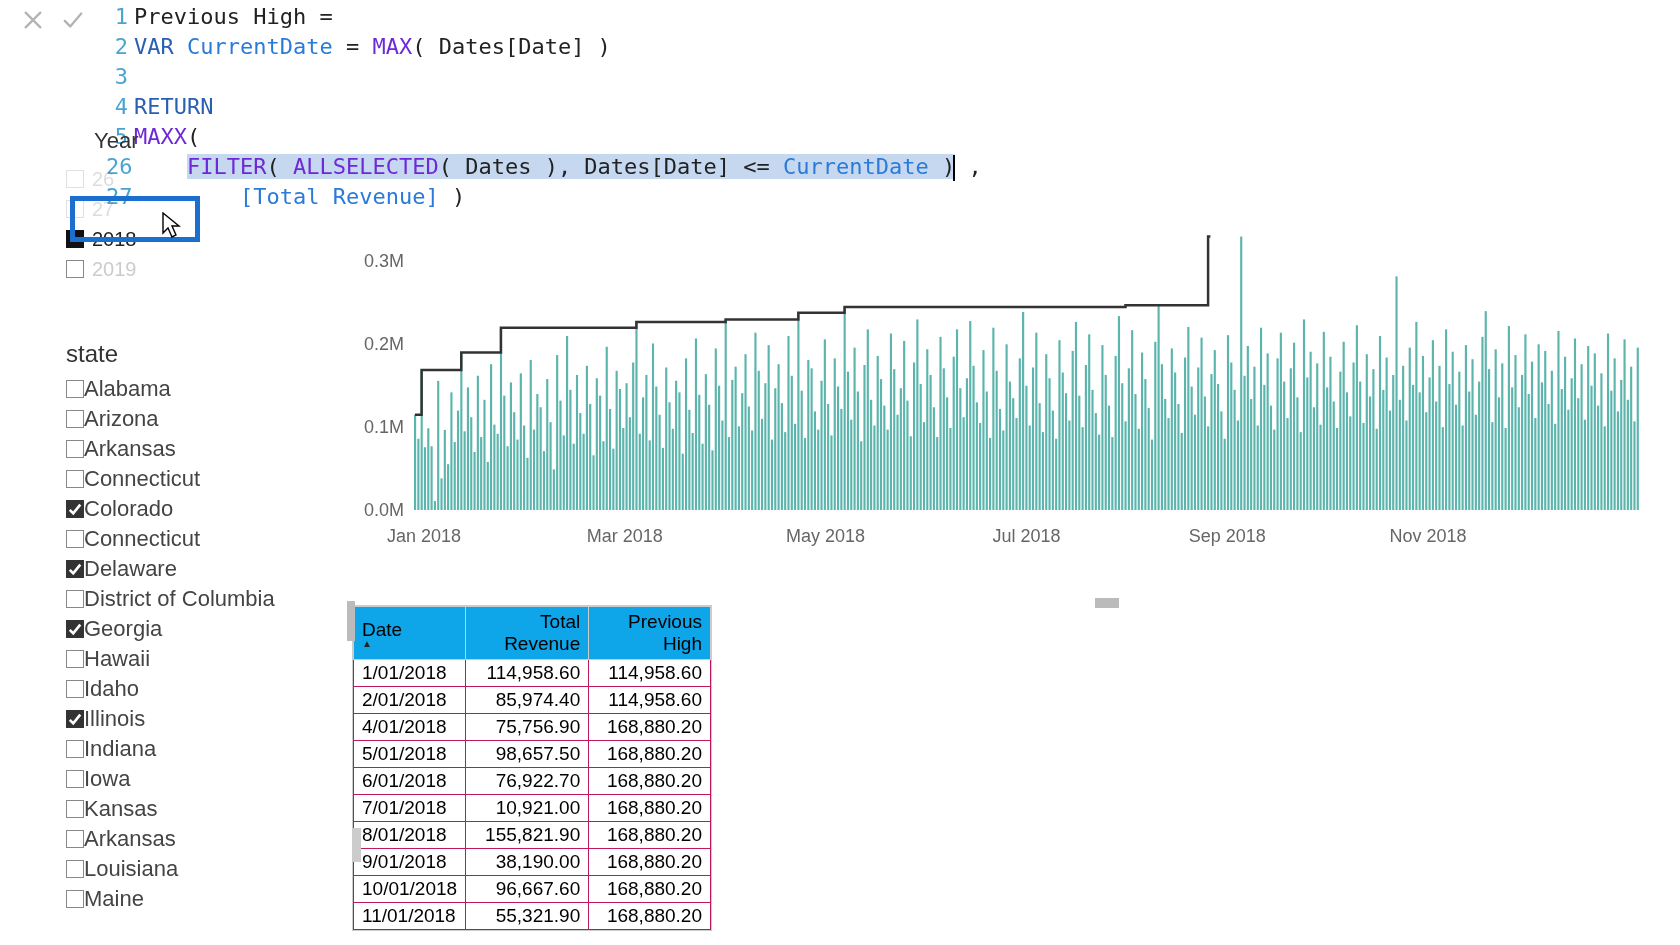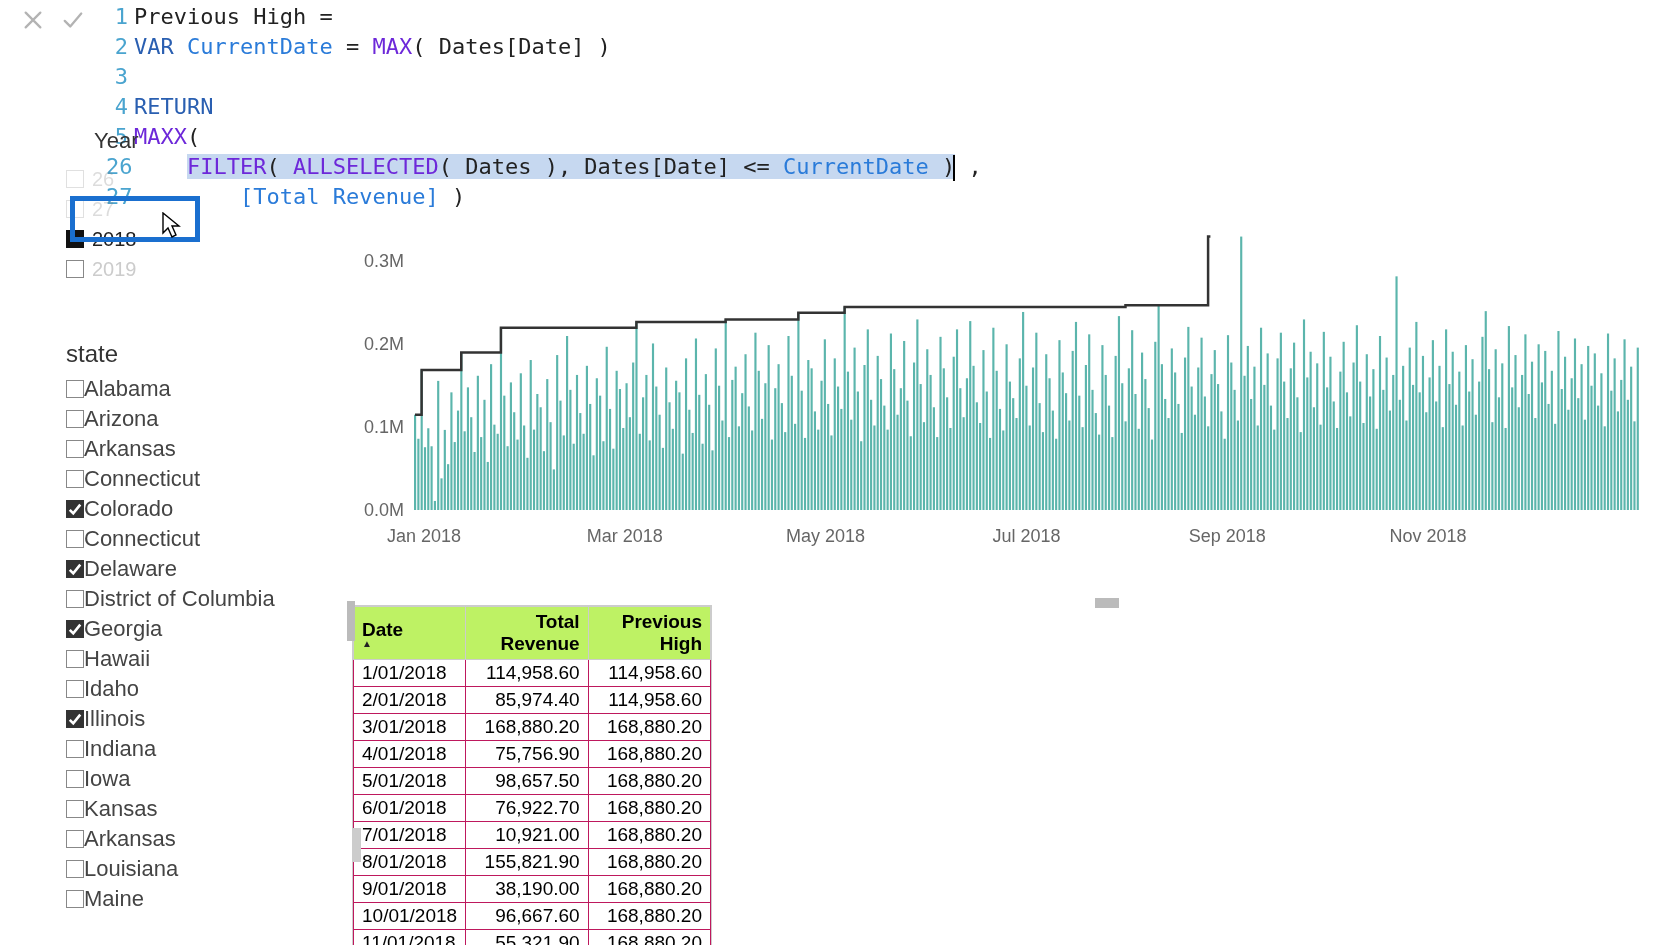--- a/index.html
+++ b/index.html
@@ -42,21 +42,21 @@
   
   .chart{ position:absolute; top:210px; left:350px; width:1300px; height:340px;}
   .chart svg{ width:100%; height:100%;}
   .bar{ fill:#5bb5ac;}
   .stepline{ stroke:#333; stroke-width:2.5; fill:none;}
 
   
   .table-wrap{ position:absolute; top:605px; left:352px; width:360px; border:1px solid #ccc;}
   .table-wrap .hbar{ position:absolute; left:-6px; top:-5px; width:8px; height:40px; background:#bbb;}
   table{ border-collapse:collapse; width:100%; font-size:19px;}
-  th{ border:1px solid #ccc; padding:4px 8px; text-align:right; font-weight:700; background:#bef264;}
+  th{ border:1px solid #ccc; padding:4px 8px; text-align:right; font-weight:400; background:#0ea5e9;}
   th:first-child{ text-align:left; }
   td{ border:1px solid #be185d; padding:2px 8px; text-align:right; font-variant-numeric: tabular-nums;}
   td:first-child{ text-align:left;}
   .sort-ind{ font-size:10px; color:#222; display:block; text-align:left; line-height:6px;}
   .table-wrap .sc-gray{ position:absolute; left:0px; top:222px; width:8px; height:34px; background:#ccc;}
 
   .hscroll{ position:absolute; top:598px; left:1095px; width:24px; height:10px; background:#bbb;}
 </style>
 </head>
 <body>
@@ -621,25 +621,20 @@
             <td>1/01/2018</td>
             <td>114,958.60</td>
             <td>114,958.60</td>
           </tr>
           <tr>
             <td>2/01/2018</td>
             <td>85,974.40</td>
             <td>114,958.60</td>
           </tr>
           <tr>
-            <td>3/01/2018</td>
-            <td>168,880.20</td>
-            <td>168,880.20</td>
-          </tr>
-          <tr>
             <td>4/01/2018</td>
             <td>75,756.90</td>
             <td>168,880.20</td>
           </tr>
           <tr>
             <td>5/01/2018</td>
             <td>98,657.50</td>
             <td>168,880.20</td>
           </tr>
           <tr>

